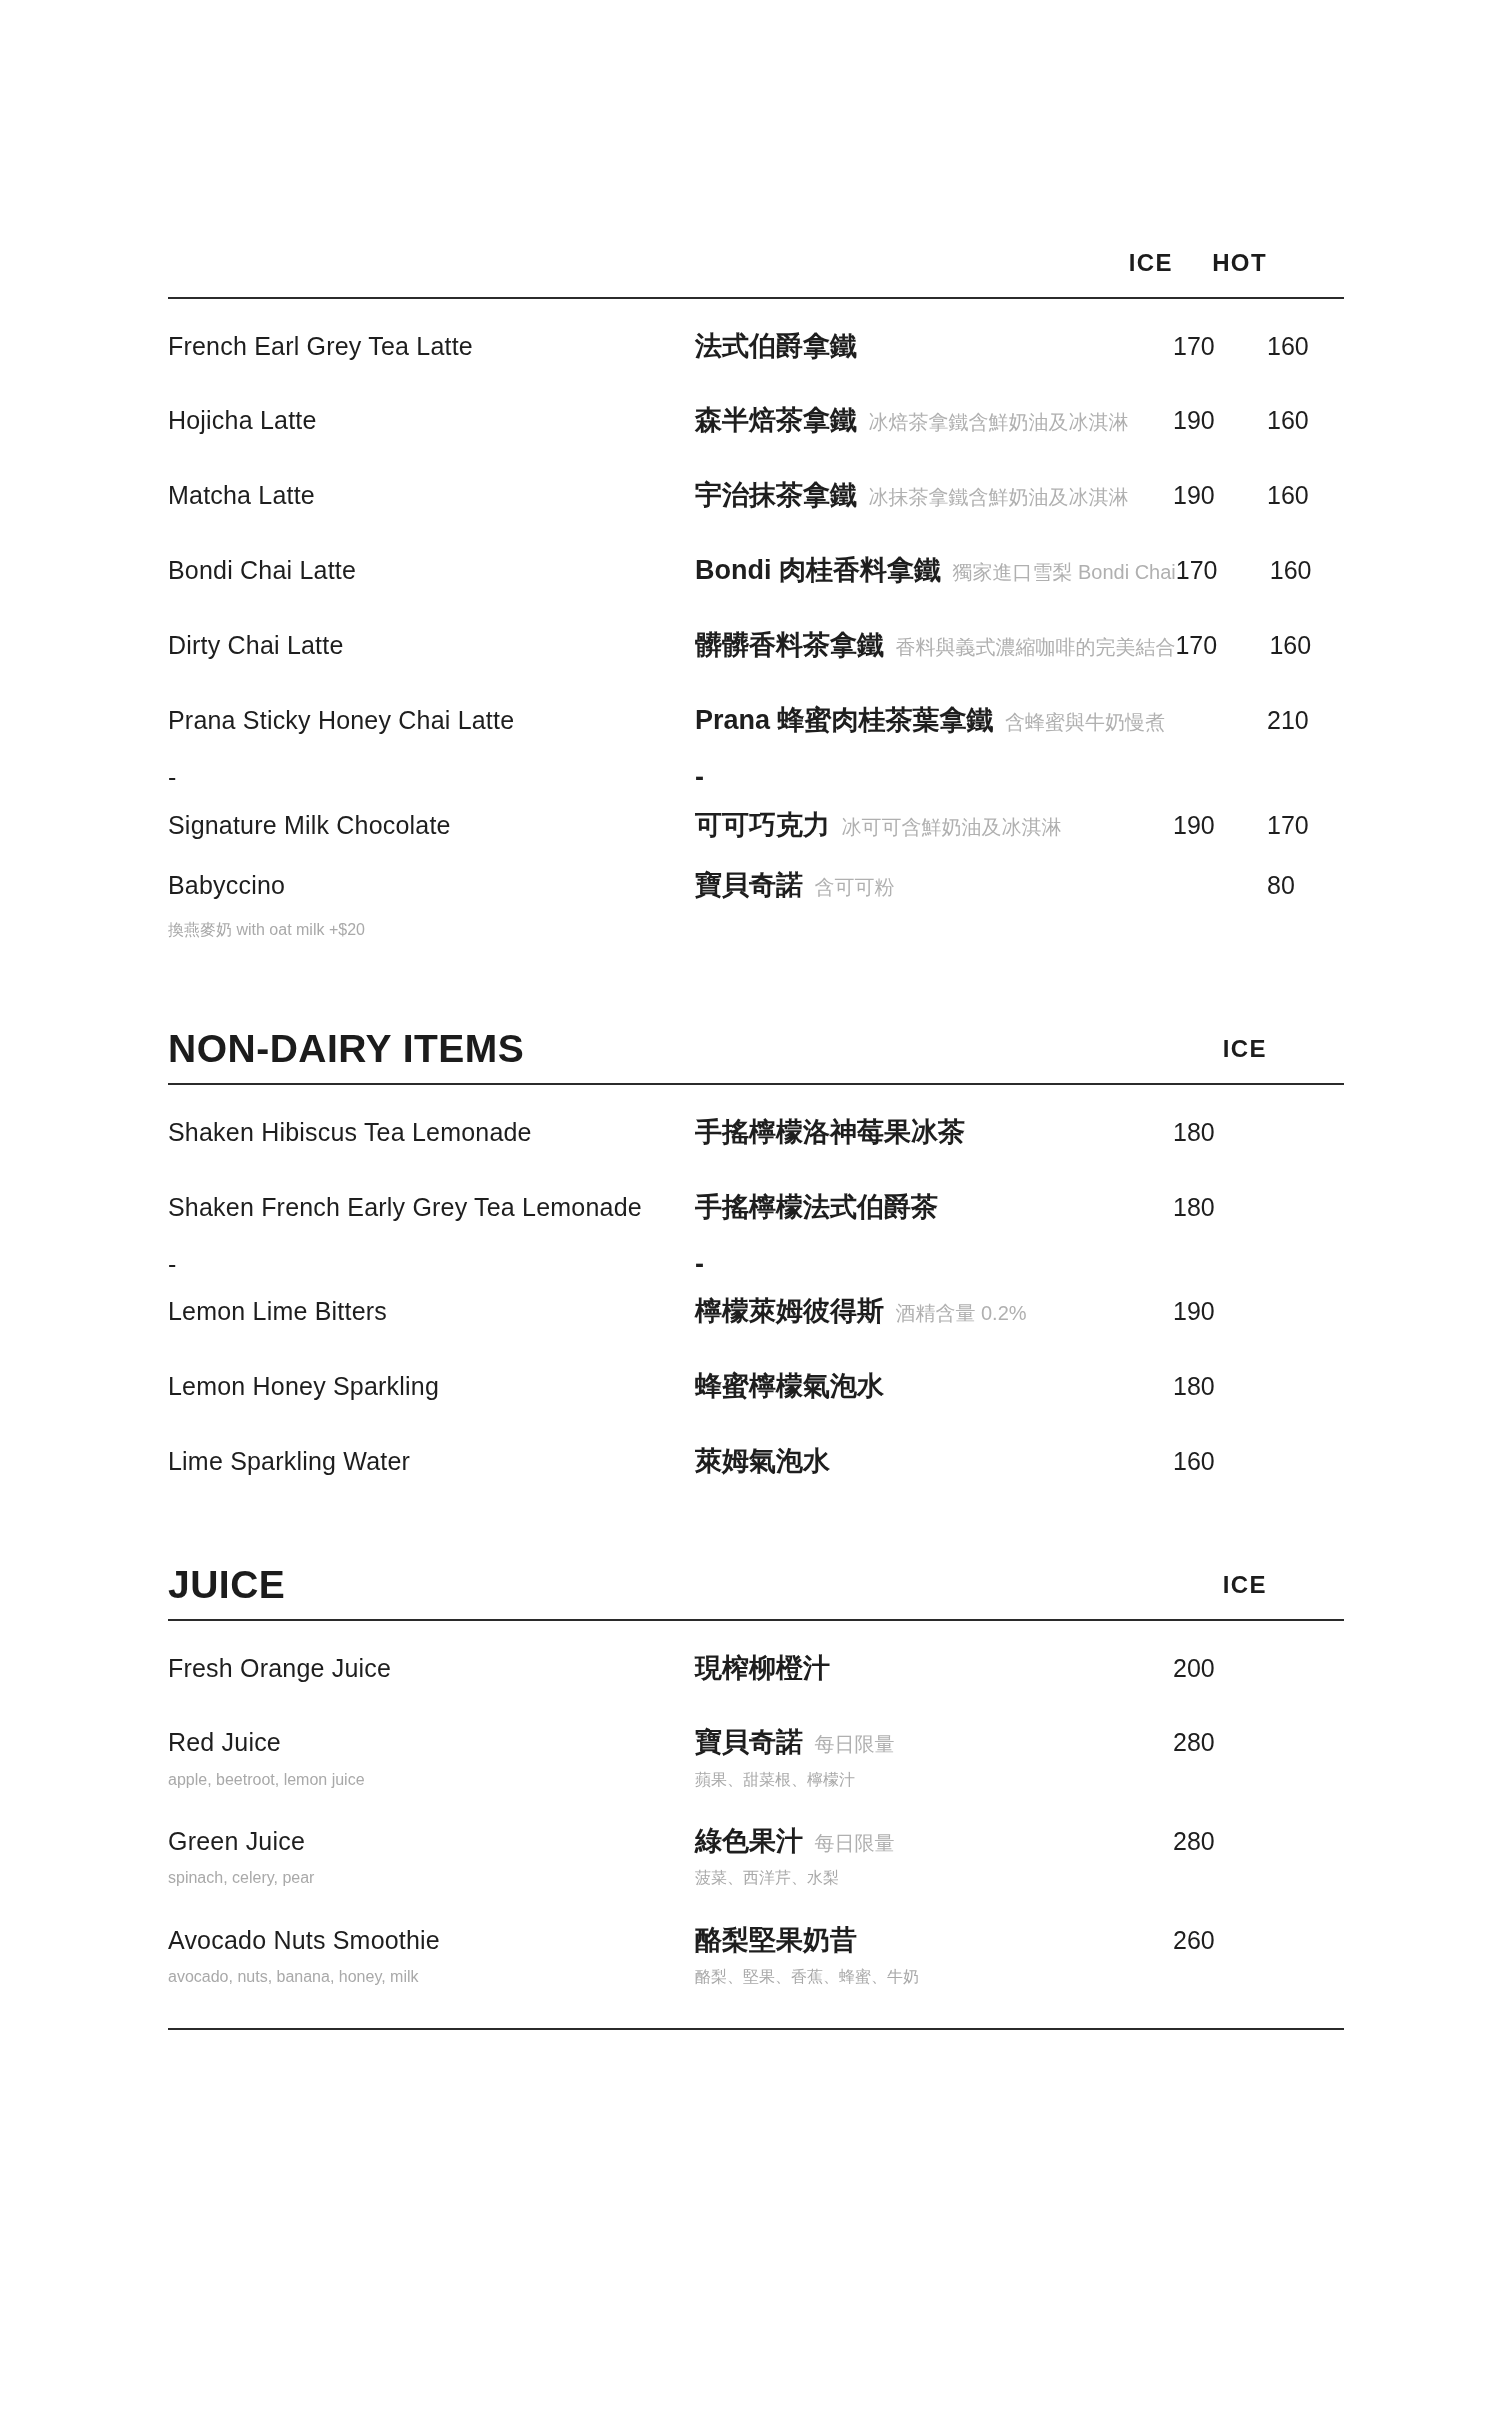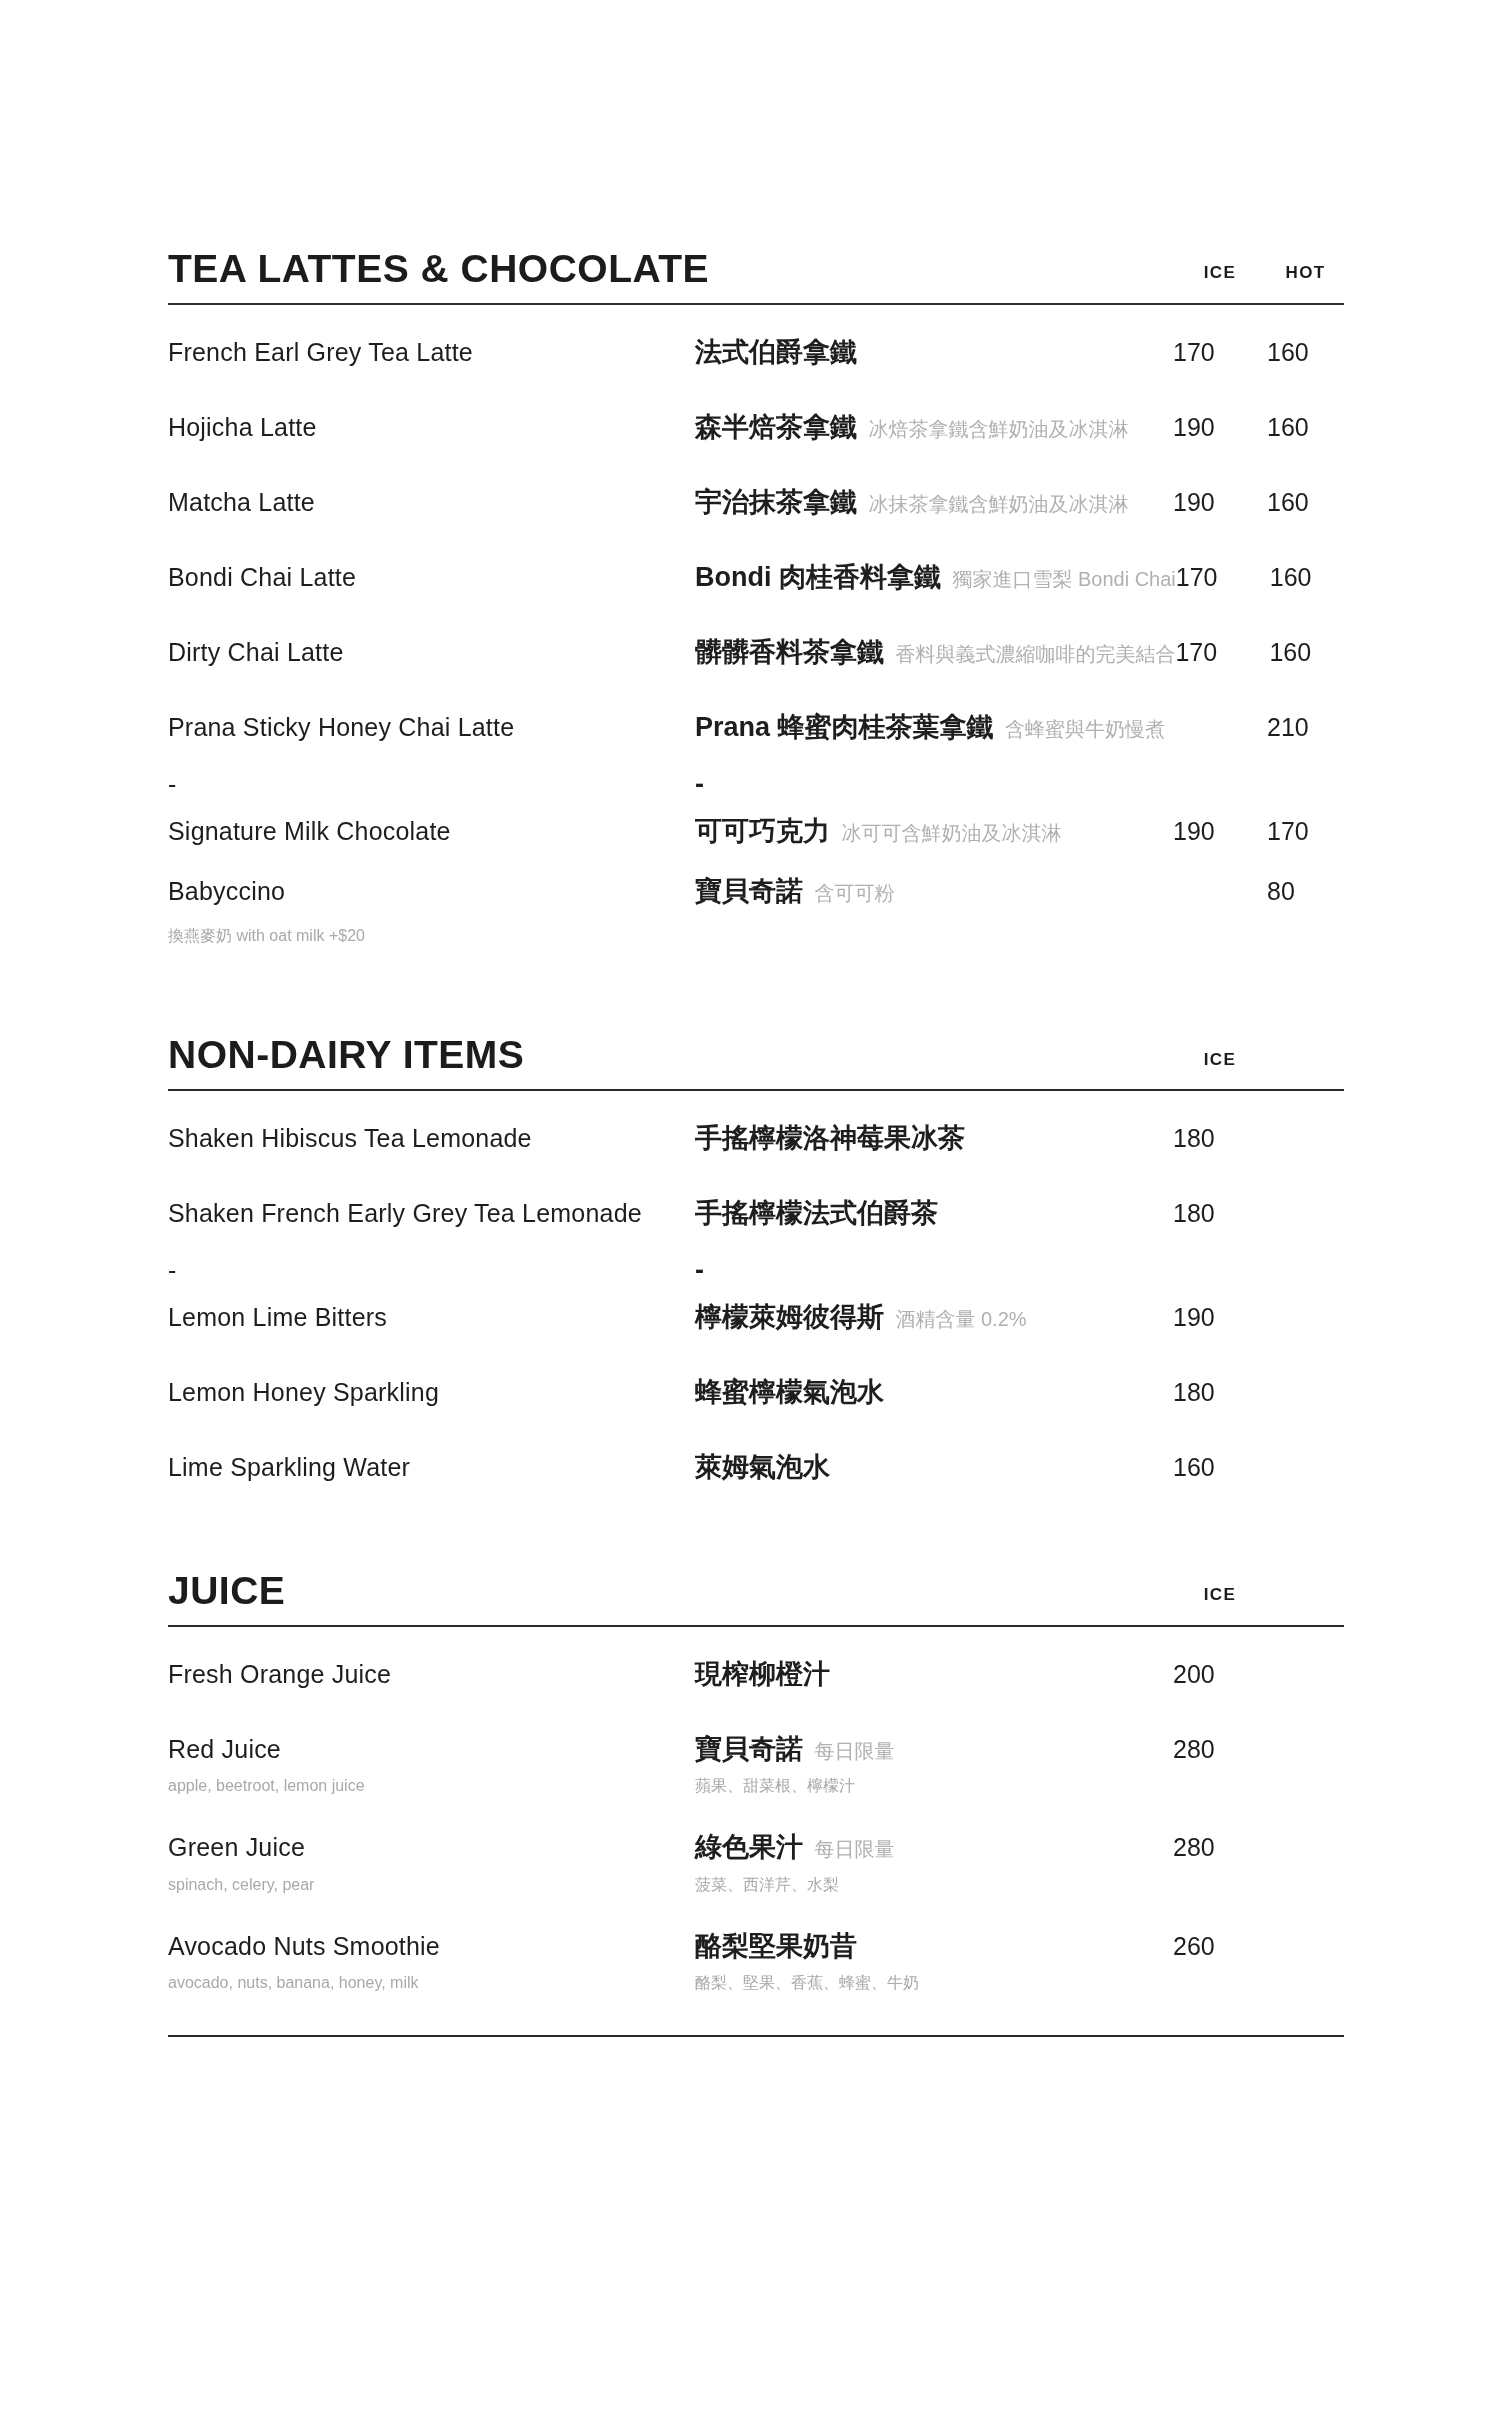--- a/index.html
+++ b/index.html
@@ -27,24 +27,24 @@
   }
   .sec-title {
     margin: 0;
     font-size: 39px;
     font-weight: 700;
     letter-spacing: 0.5px;
     line-height: 1.0;
     color: #1c1c1c;
   }
   .col-label {
-    font-size: 17px;
+    font-size: 24px;
     font-weight: 600;
     letter-spacing: 1.4px;
-    text-align: center;
+    text-align: right;
     padding-bottom: 4.8px;
     color: #1c1c1c;
   }
 
   .row {
     display: grid;
     grid-template-columns: 527px 1fr 94px 77px;
     align-items: baseline;
     margin-top: 45px;
   }
@@ -100,21 +100,20 @@
     height: 0;
   }
 </style>
 </head>
 <body>
 
 <div class="menu">
 
   <section class="section">
     <div class="sec-head">
-      <h2 class="sec-title">TEA LATTES &amp; CHOCOLATE</h2>
       <span class="col-label">ICE</span>
       <span class="col-label">HOT</span>
     </div>
     <div class="items">
 
       <div class="row">
         <div class="en">French Earl Grey Tea Latte</div>
         <div class="mid"><span class="zh">法式伯爵拿鐵</span><span class="note"></span></div>
         <div class="price">170</div>
         <div class="price">160</div>

